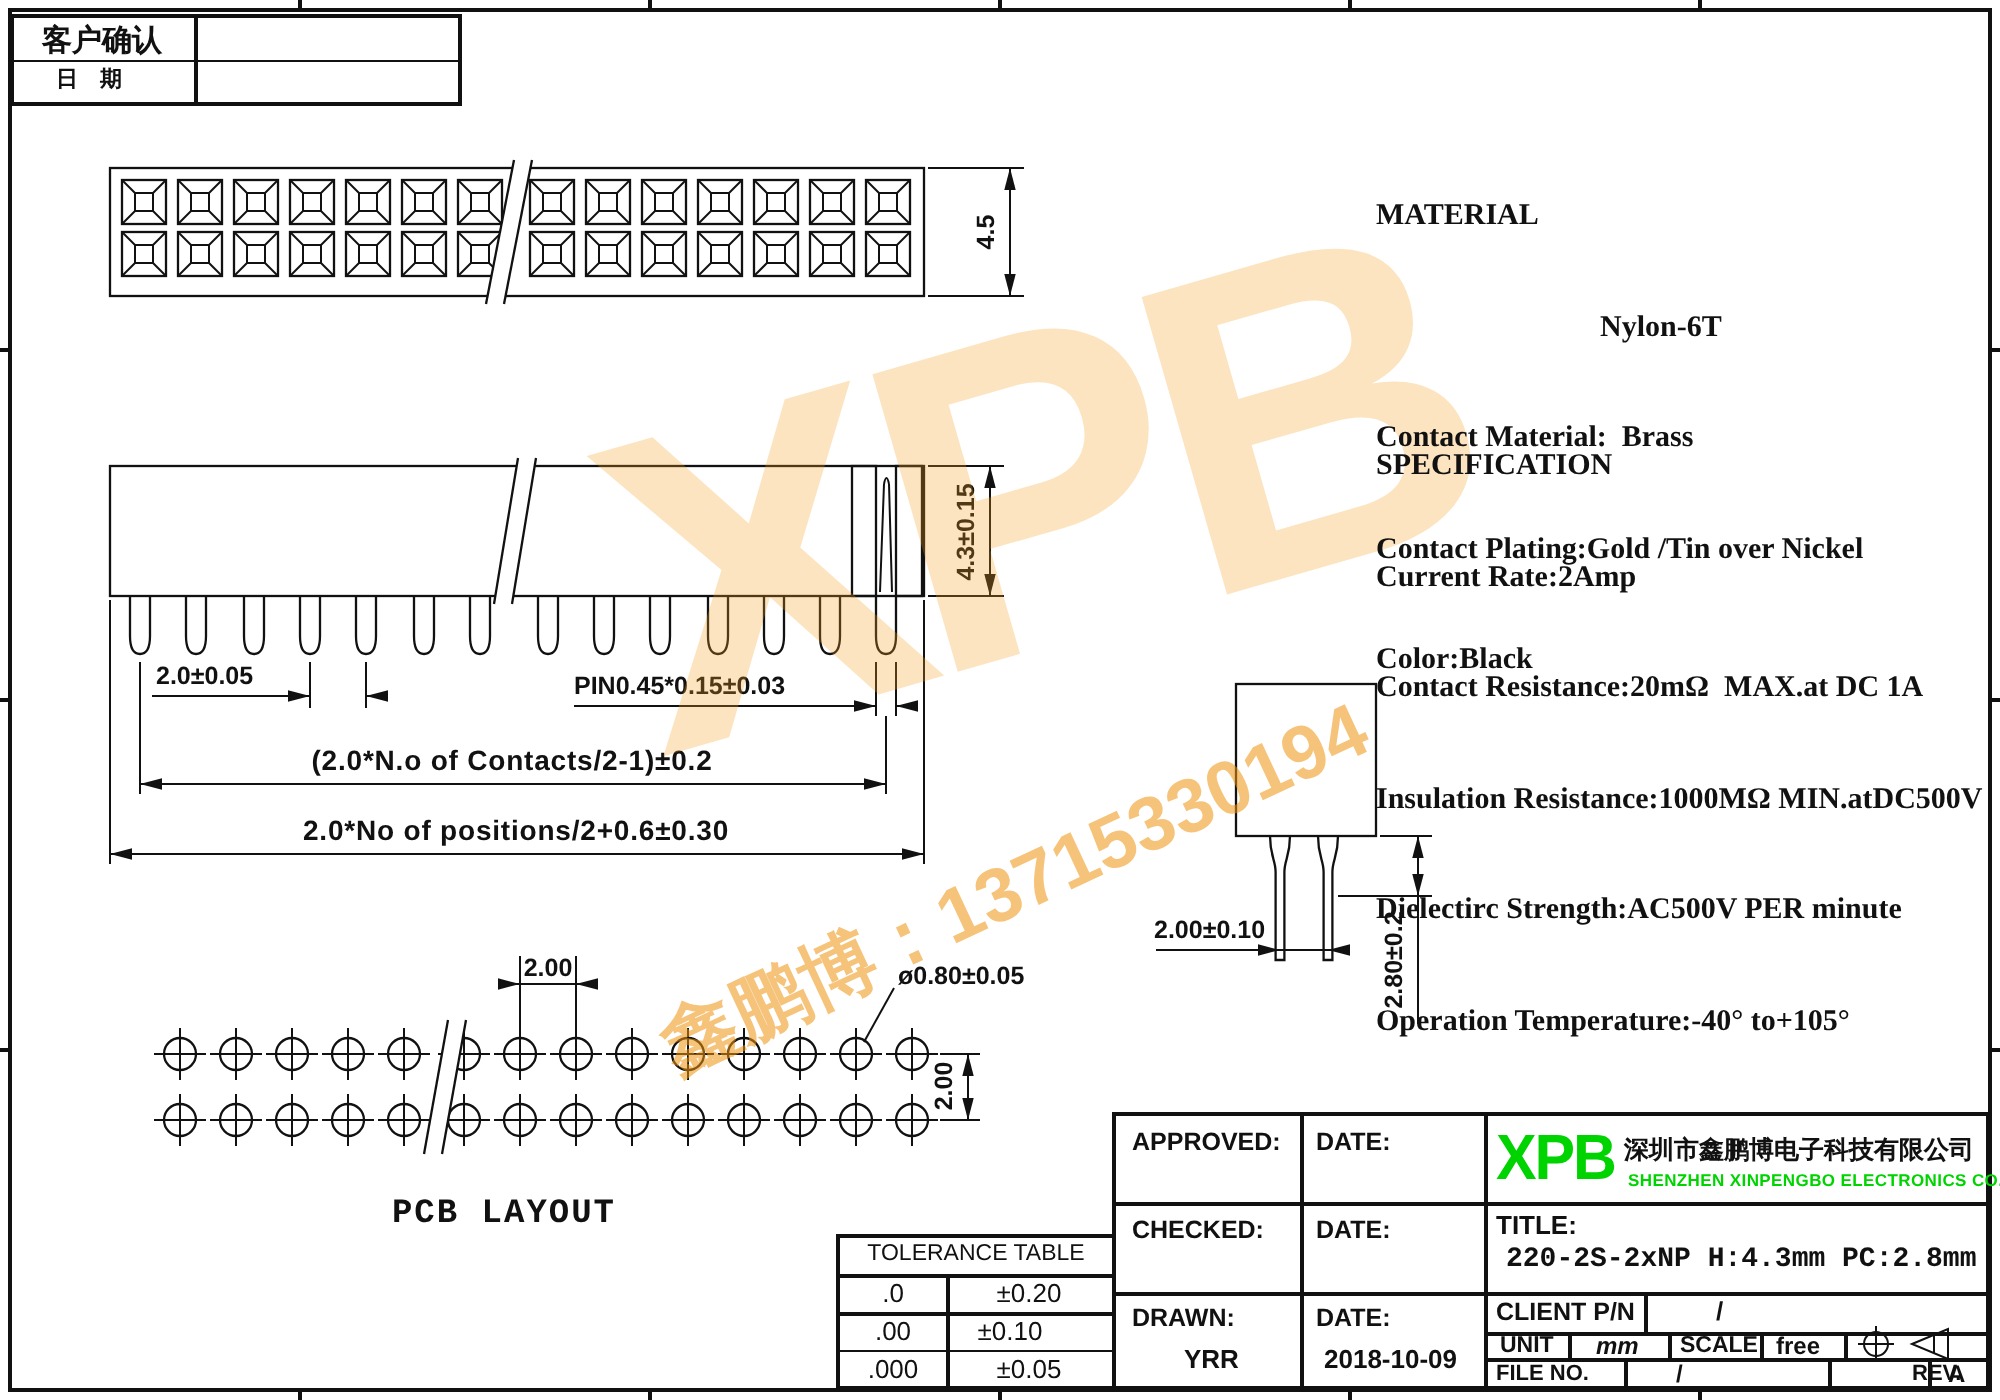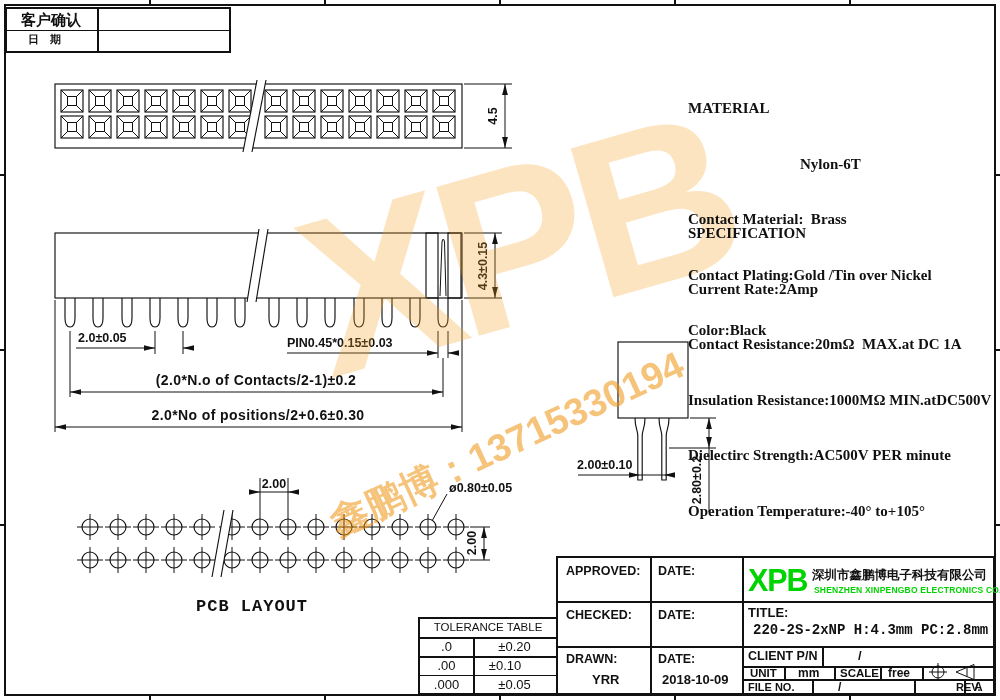--- a/index.html
+++ b/index.html
@@ -515,21 +515,21 @@
     <span class="lbl" style="left:254px;top:9px;font-size:12.5px;">深圳市鑫鹏博电子科技有限公司</span>
     <span class="lbl green" style="left:256px;top:27px;font-size:8.5px;letter-spacing:.2px;">SHENZHEN XINPENGBO ELECTRONICS CO.LTD</span>
 
     <span class="lbl" style="left:190px;top:47px;font-size:13px;">TITLE:</span>
     <span class="lbl ctr" style="left:195px;top:64px;width:235px;font-size:14px;font-family:'Liberation Mono',monospace;">220-2S-2xNP H:4.3mm PC:2.8mm</span>
 
     <span class="lbl" style="left:190px;top:91px;font-size:12.5px;">CLIENT P/N</span>
     <span class="lbl" style="left:300px;top:90px;font-size:13px;">/</span>
 
     <span class="lbl" style="left:192px;top:109px;font-size:11.5px;">UNIT</span>
-    <span class="lbl" style="left:240px;top:108px;font-size:12px;">mm</span>
+    <span class="lbl" style="left:240px;top:108px;font-size:12px;font-style:italic;">mm</span>
     <span class="lbl" style="left:282px;top:109px;font-size:11.5px;">SCALE</span>
     <span class="lbl" style="left:330px;top:108px;font-size:12px;">free</span>
 
     <span class="lbl" style="left:190px;top:122.5px;font-size:11px;">FILE NO.</span>
     <span class="lbl" style="left:280px;top:122px;font-size:12px;">/</span>
     <span class="lbl" style="left:364px;top:122.5px;font-size:11px;padding-left:34px;">REV.</span>
     <span class="lbl" style="left:416px;top:122px;font-size:12px;">A</span>
   </div>
 
 </div>

